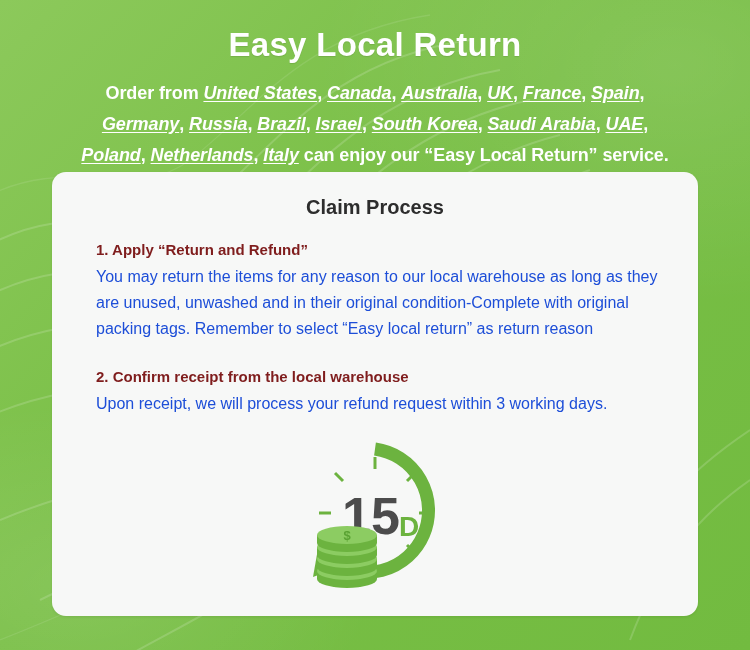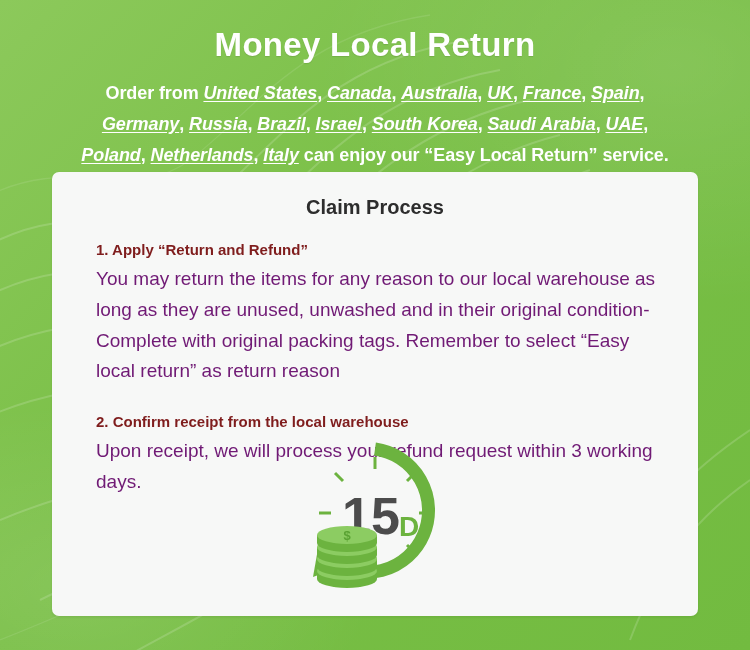--- a/index.html
+++ b/index.html
@@ -53,41 +53,41 @@
     text-decoration: underline;
     text-underline-offset: 2px;
   }
   .card {
     position: absolute;
     left: 52px;
     top: 172px;
     width: 646px;
     height: 444px;
     background: #f7f8f7;
-    border-radius: 7px;
+    border-radius: 14px;
     box-shadow: 0 1px 3px rgba(0,0,0,0.08);
     padding: 20px 24px 0 24px;
   }
   .card-title {
     text-align: center;
     font-size: 20px;
     font-weight: bold;
     color: #2d2d2d;
     margin: 4px 0 22px 0;
   }
   .step-head {
     font-size: 15px;
     font-weight: bold;
     color: #7f1d1d;
     margin: 0 0 6px 0;
     padding-left: 20px;
   }
   .step-body {
-    font-size: 19px;
-    color: #701a75;
+    font-size: 16px;
+    color: #1d4ed8;
     line-height: 1.62;
     margin: 0;
     padding-left: 20px;
     padding-right: 16px;
   }
   .step-2 { margin-top: 26px; }
   .guarantee {
     position: absolute;
     left: 24px;
     bottom: 10px;
@@ -135,21 +135,21 @@
       <path d="M750,430 C690,470 640,520 600,600"></path>
       <path d="M750,480 C700,515 660,560 630,640"></path>
     </g>
     <g fill="none" stroke="#ffffff" stroke-opacity="0.10" stroke-width="1.3">
       <path d="M-20,200 C70,150 130,205 190,160 C255,110 300,35 430,15"></path>
       <path d="M0,640 C100,600 170,570 250,500"></path>
     </g>
   </svg>
 
   <div class="head">
-    <h1 class="title">Money Local Return</h1>
+    <h1 class="title">Easy Local Return</h1>
     <p class="subtitle"><span>Order from </span><span id="country-list"><span class="country">United States</span><span>, </span><span class="country">Canada</span><span>, </span><span class="country">Australia</span><span>, </span><span class="country">UK</span><span>, </span><span class="country">France</span><span>, </span><span class="country">Spain</span><span>, </span><span class="country">Germany</span><span>, </span><span class="country">Russia</span><span>, </span><span class="country">Brazil</span><span>, </span><span class="country">Israel</span><span>, </span><span class="country">South Korea</span><span>, </span><span class="country">Saudi Arabia</span><span>, </span><span class="country">UAE</span><span>, </span><span class="country">Poland</span><span>, </span><span class="country">Netherlands</span><span>, </span><span class="country">Italy</span></span><span> can enjoy our “Easy Local Return” service.</span></p>
   </div>
 
   <div class="card">
     <div class="card-title">Claim Process</div>
 
     <div>
       <div class="step-head">1. Apply “Return and Refund”</div>
       <p class="step-body">You may return the items for any reason to our local warehouse as long as they are unused, unwashed and in their original condition-Complete with original packing tags. Remember to select “Easy local return” as return reason</p>
     </div>

